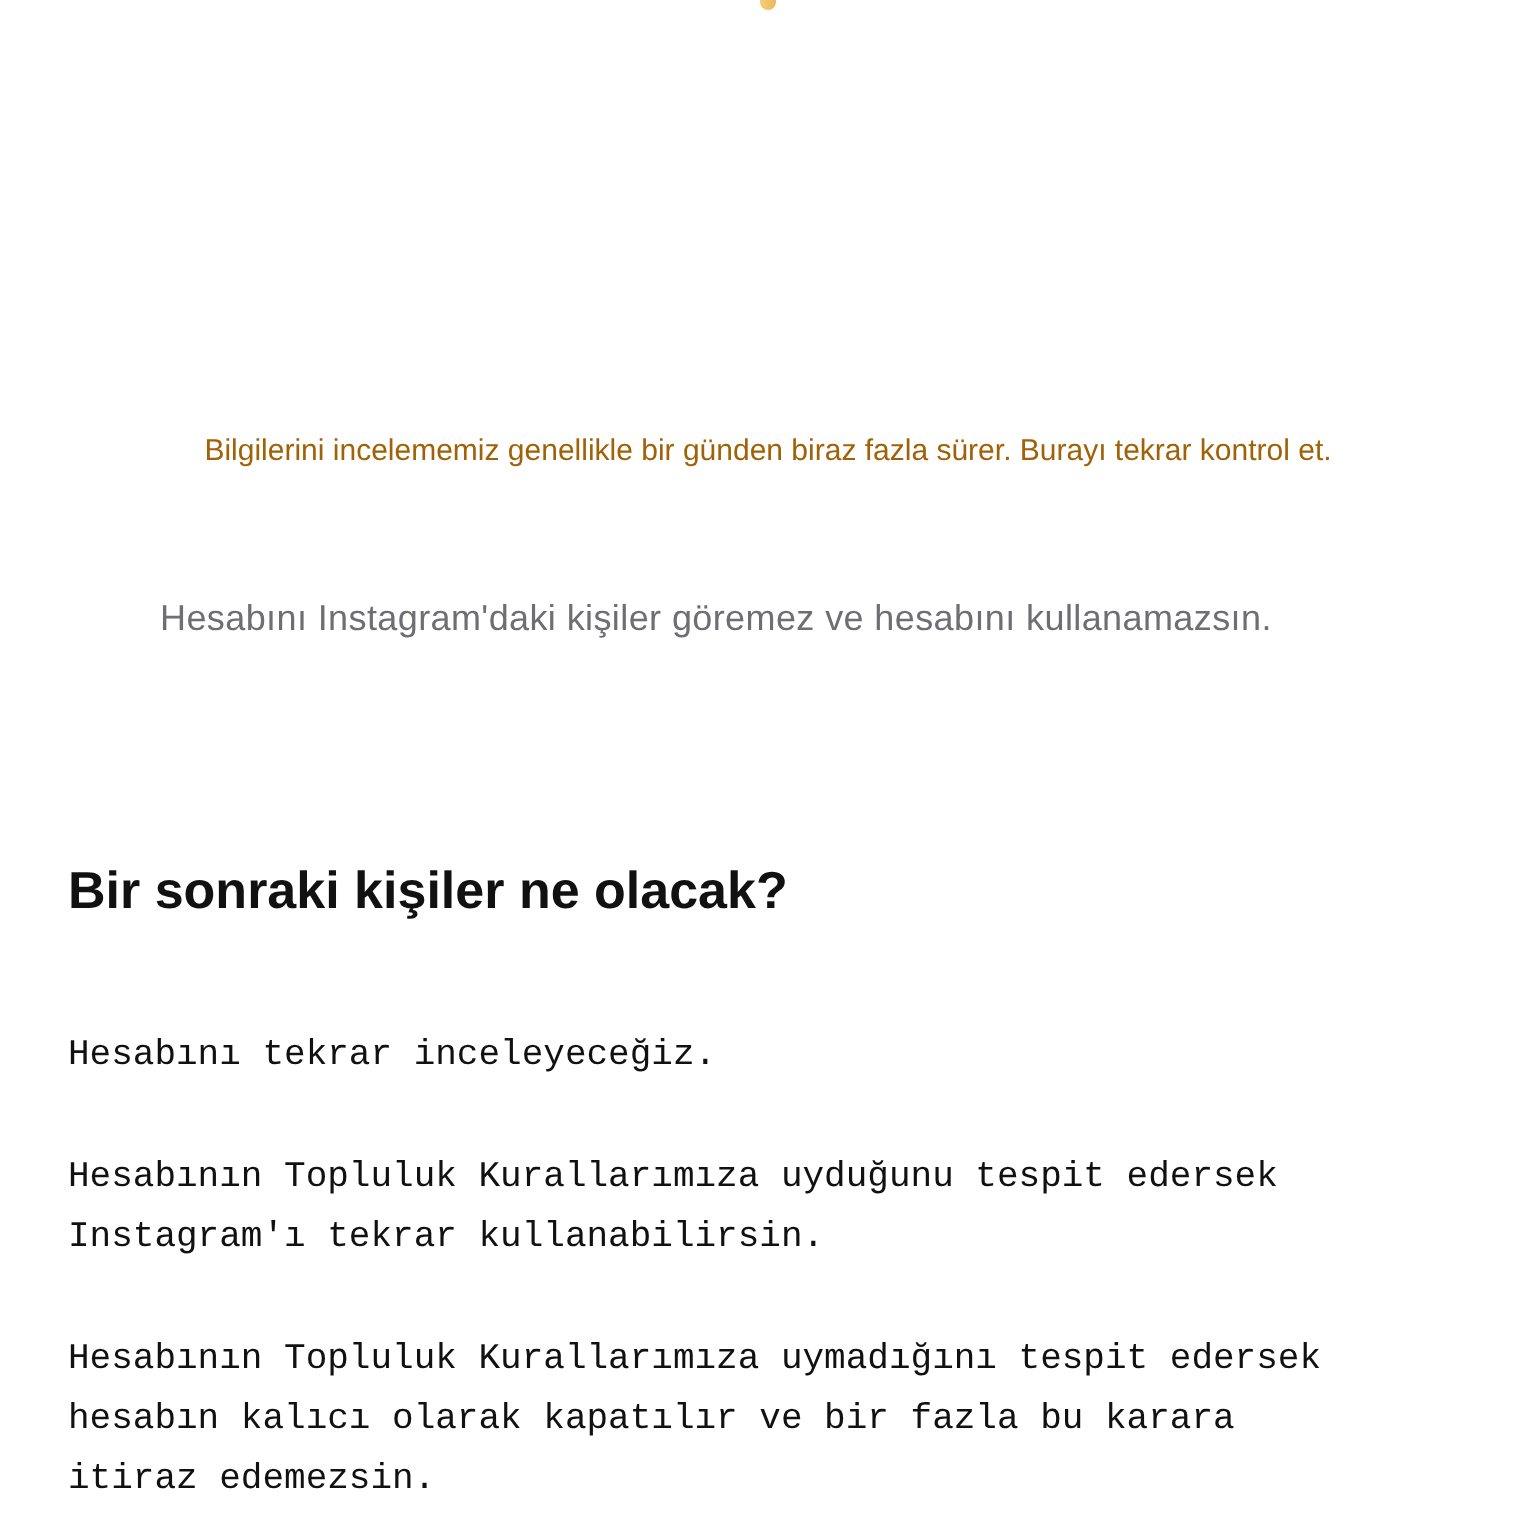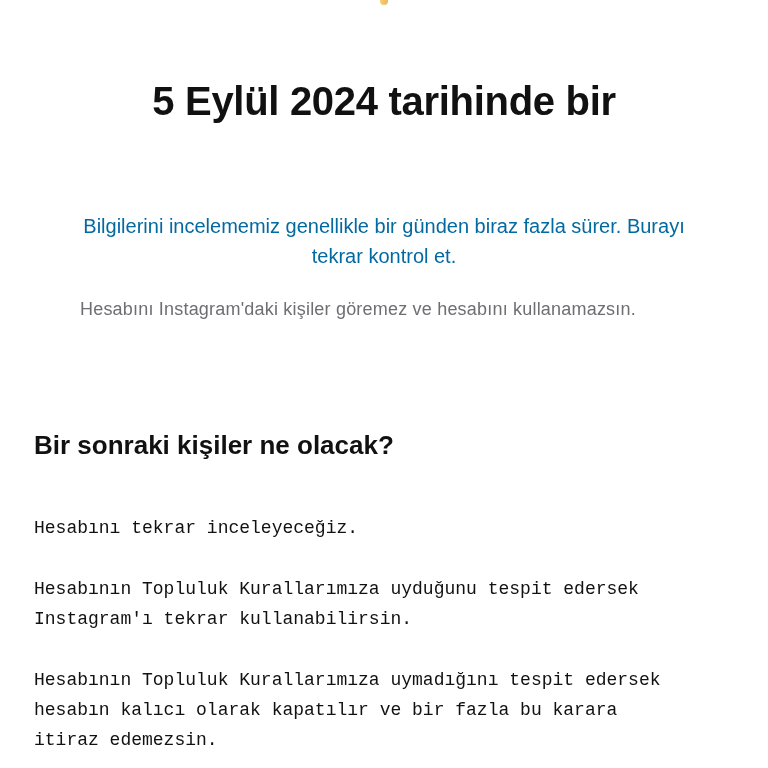--- a/index.html
+++ b/index.html
@@ -40,23 +40,23 @@
       letter-spacing: -0.3px;
       color: #111111;
       margin: 0;
     }
     .subtitle {
       position: absolute;
       top: 211px;
       left: 60px;
       width: 648px;
       text-align: center;
-      font-size: 20px;
+      font-size: 15px;
       line-height: 30px;
-      color: #0369a1;
+      color: #a16207;
       margin: 0;
     }
     .note {
       position: absolute;
       top: 297px;
       left: 80px;
       width: 608px;
       text-align: left;
       font-size: 18px;
       line-height: 25px;
@@ -88,21 +88,21 @@
     .p2 { top: 574px; }
     .p3 { top: 665px; width: 640px; }
   </style>
 </head>
 <body>
 
 <div class="top-illustration"></div>
 
 <div class="header">
   <h1 class="title">
-    <span>5 Eylül 2024 tarihinde bir</span><br>
+    <br>
   </h1>
 </div>
 
 <p class="subtitle">Bilgilerini incelememiz genellikle bir günden biraz fazla sürer. Burayı tekrar kontrol et.</p>
 
 <p class="note">Hesabını Instagram'daki kişiler göremez ve hesabını kullanamazsın.</p>
 
 <h2 class="section-title">Bir sonraki kişiler ne olacak?</h2>
 
 <p class="body-para p1">Hesabını tekrar inceleyeceğiz.</p>

